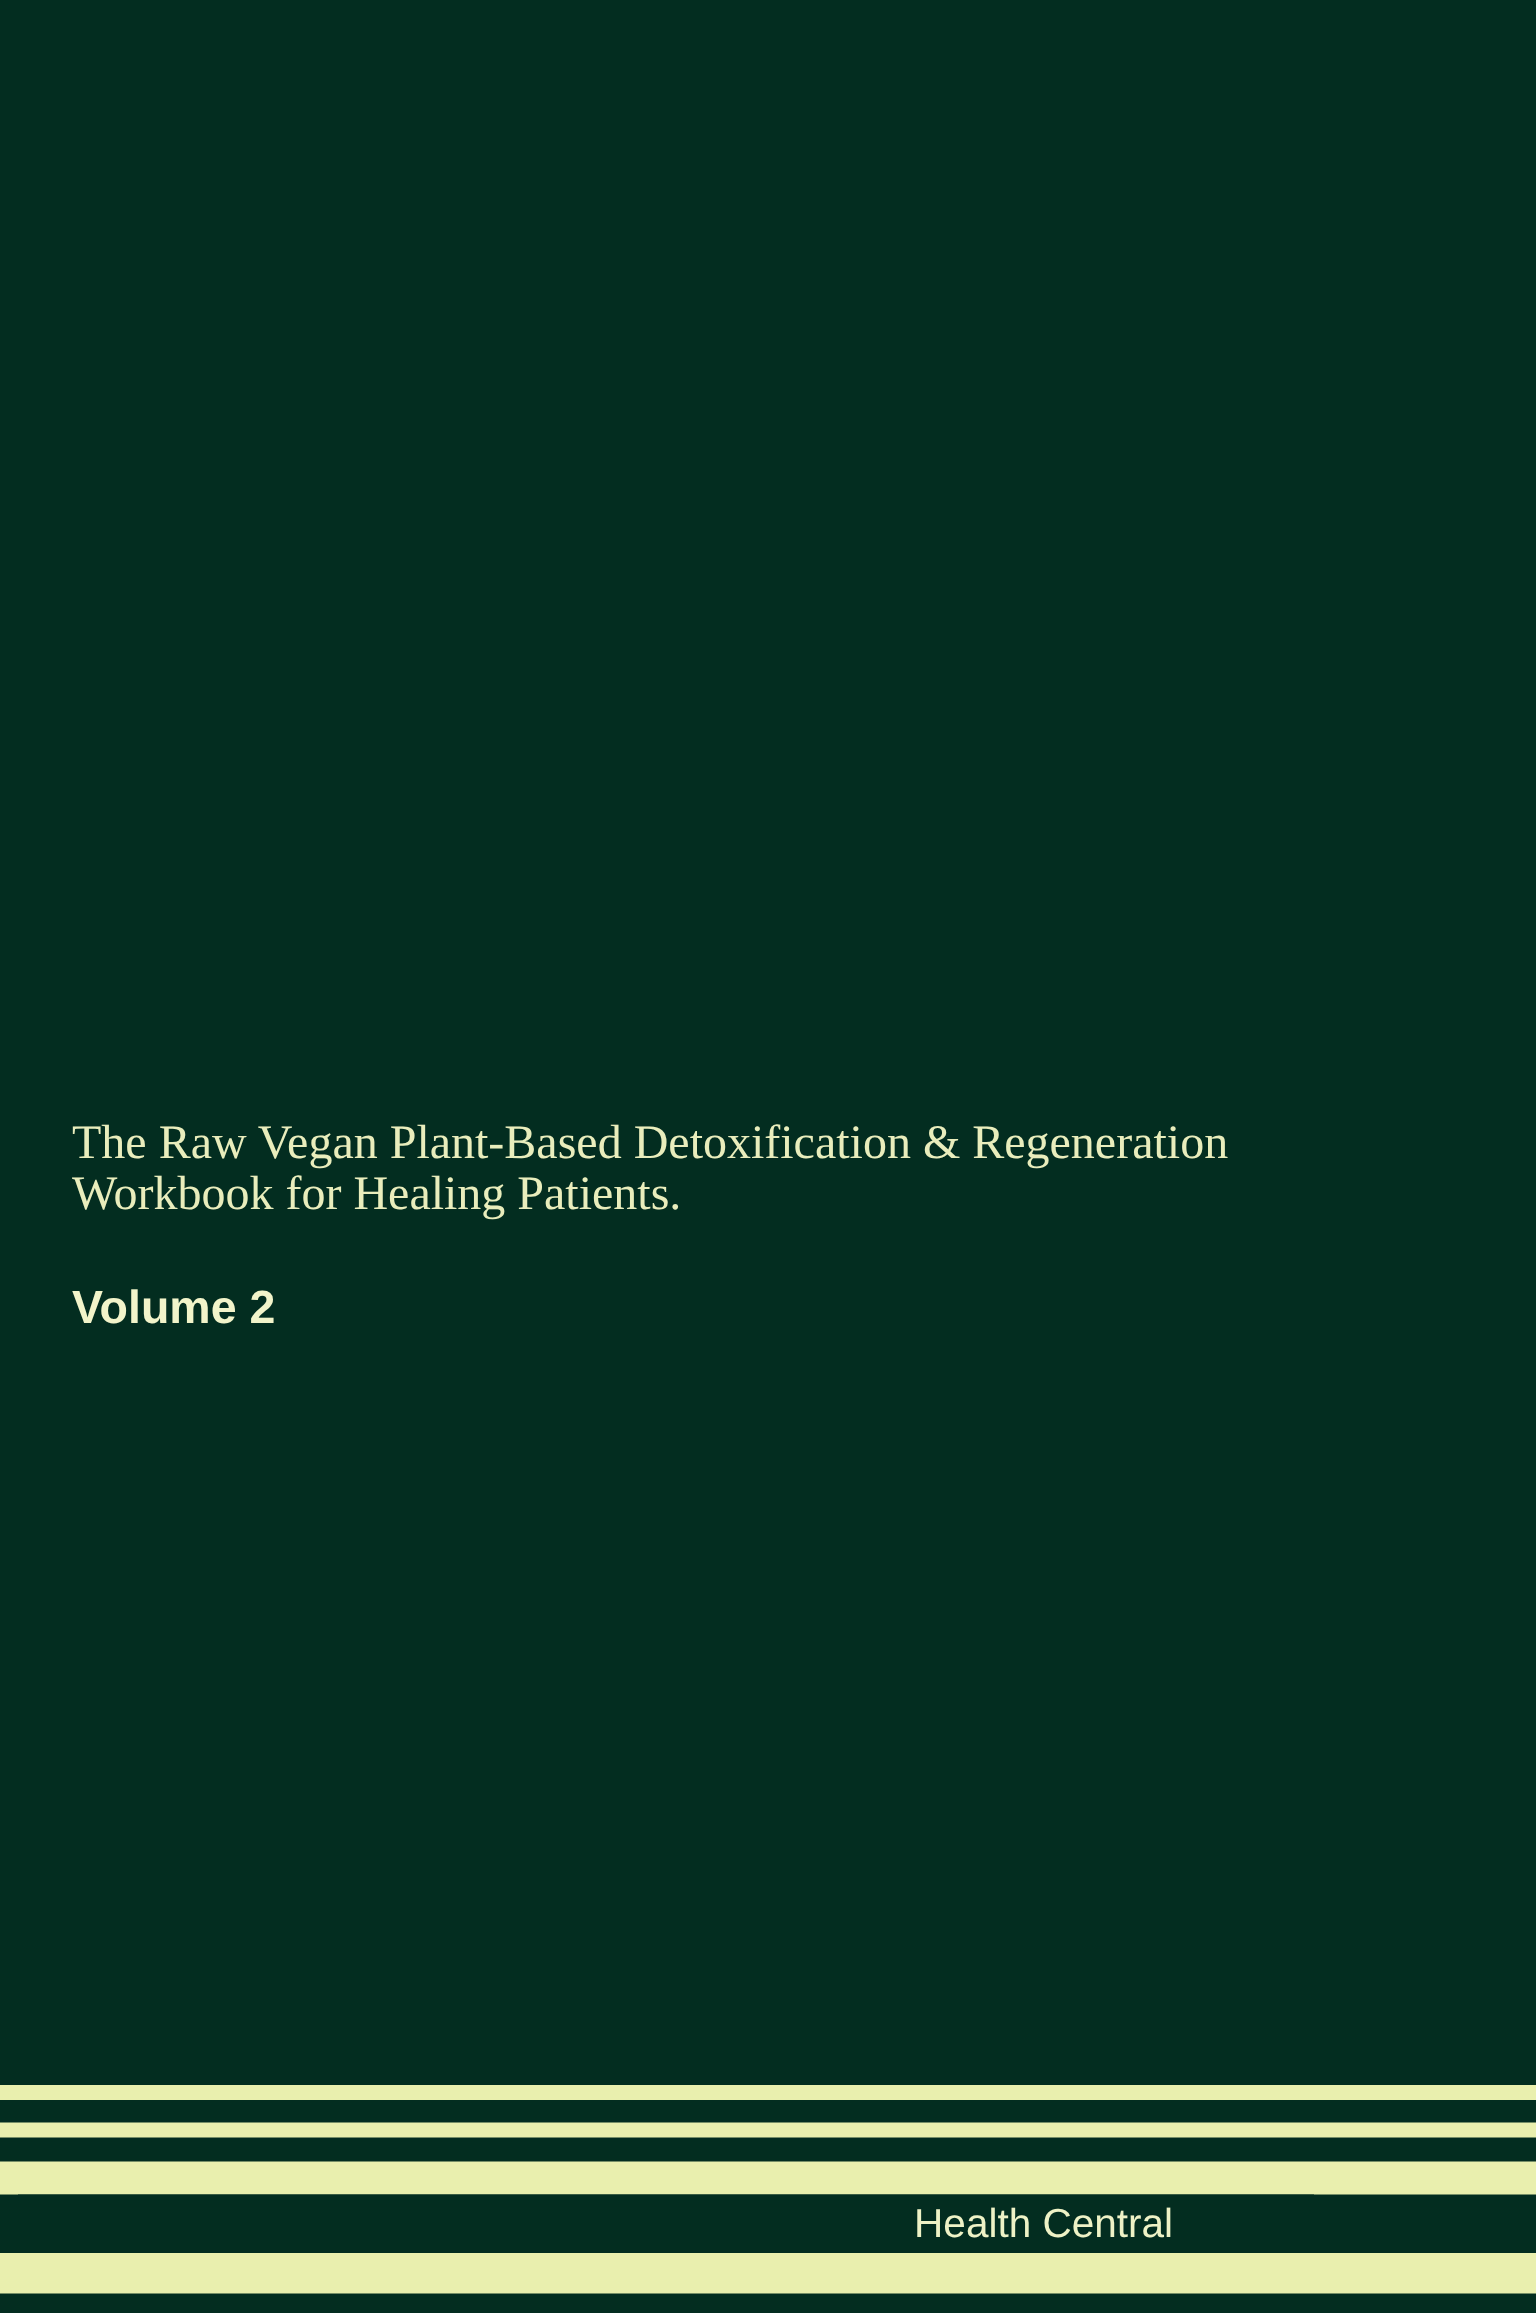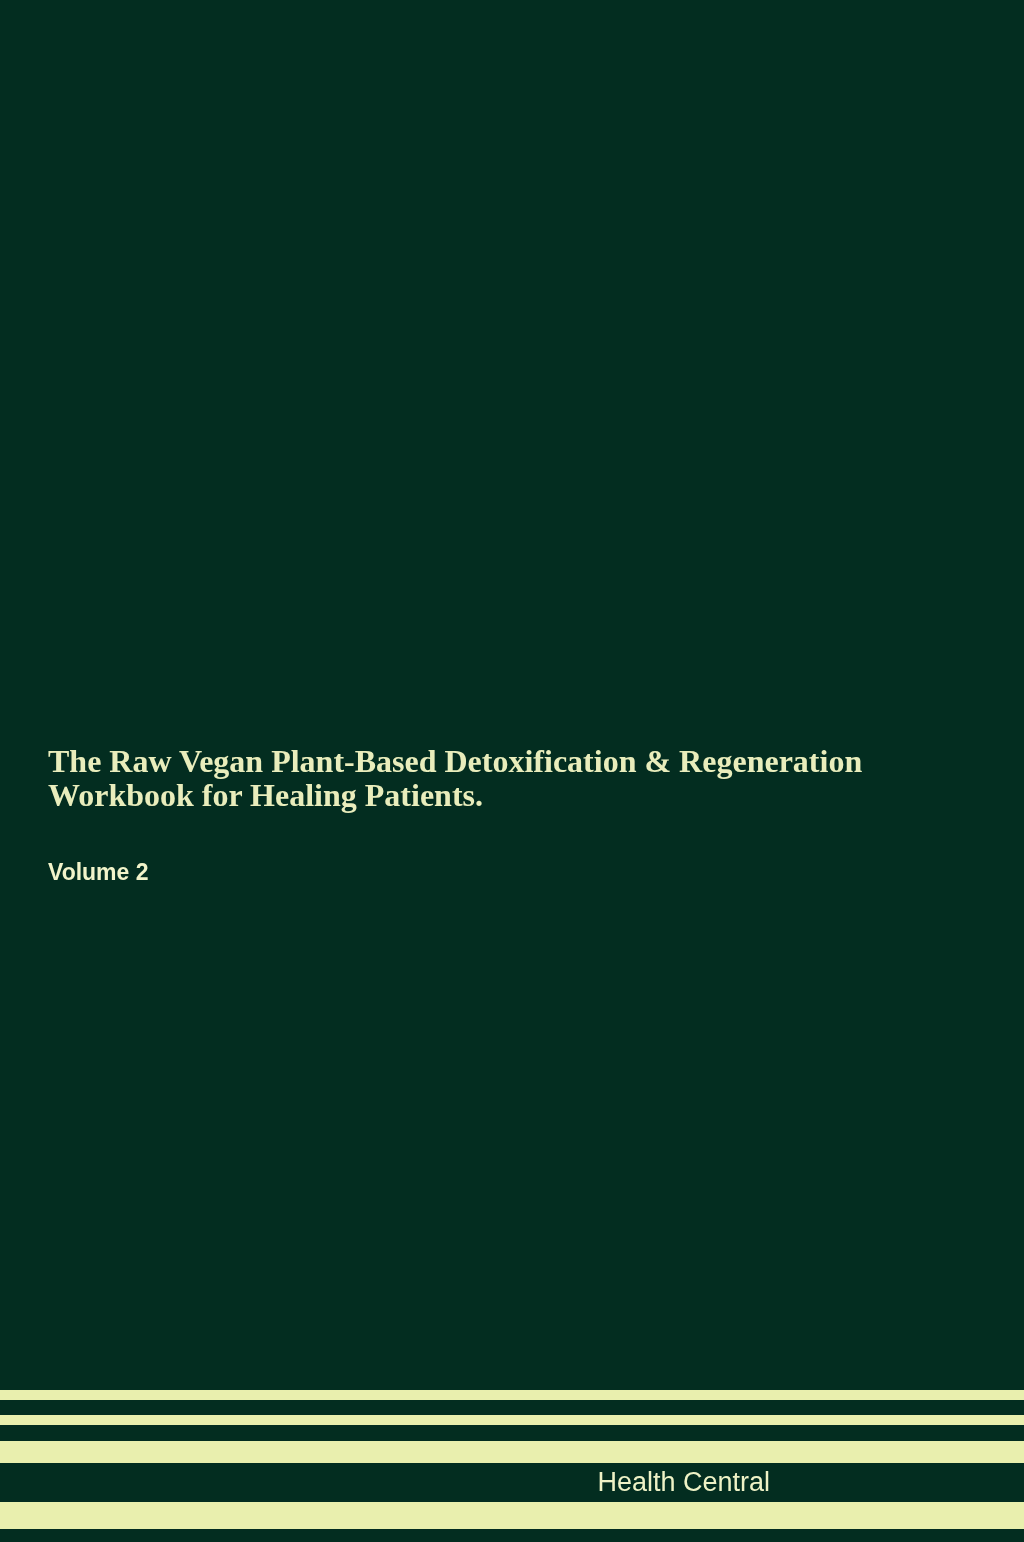--- a/index.html
+++ b/index.html
@@ -36,48 +36,48 @@
       line-height: 66px;
       letter-spacing: 0px;
       color: var(--title_text);
     }
     .subtitle {
       position: absolute;
       left: 48px;
       top: 744px;
       max-width: 840px;
       font-family: "Liberation Serif", serif;
-      font-weight: bold;
+      font-weight: normal;
       font-size: 32px;
       line-height: 34px;
       color: var(--subtitle_text);
     }
     .volume {
       position: absolute;
       left: 48px;
       top: 855px;
       font-family: "Liberation Sans", sans-serif;
       font-weight: bold;
-      font-size: 23px;
+      font-size: 31px;
       line-height: 34px;
       color: var(--title_text);
     }
     .stripe {
       position: absolute;
       left: 0;
       width: 1024px;
       background: var(--stripe_cream);
     }
     .stripe-1 { top: 1390px; height: 10px; }
     .stripe-2 { top: 1415px; height: 10px; }
     .stripe-3 { top: 1441px; height: 22px; }
     .stripe-4 { top: 1502px; height: 27px; }
     .publisher-band {
       position: absolute;
-      left: 0;
+      left: 12px;
       top: 1463px;
       width: 864px;
       height: 39px;
       background: var(--background);
       display: flex;
       align-items: center;
       justify-content: flex-end;
       padding-right: 94px;
     }
     .publisher {

